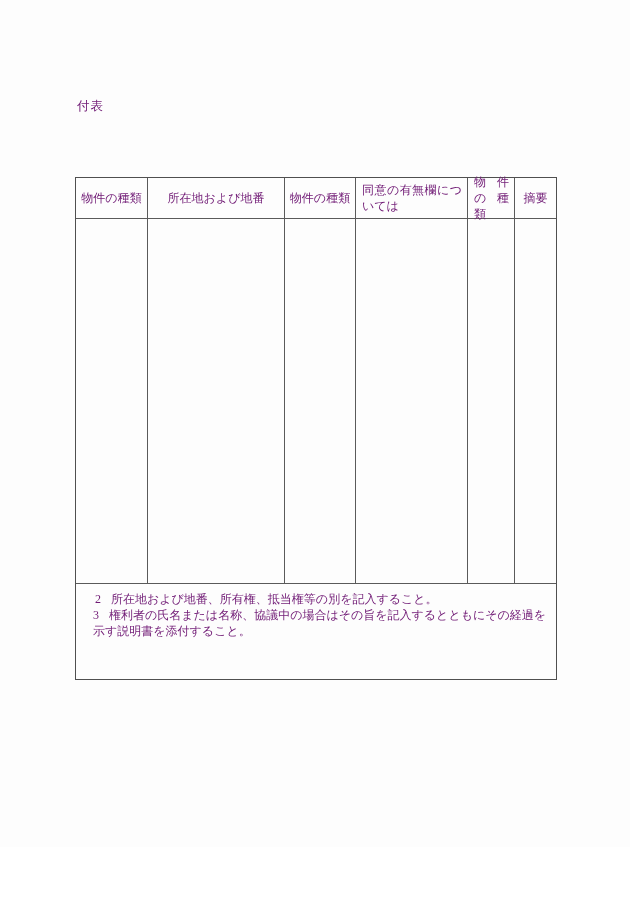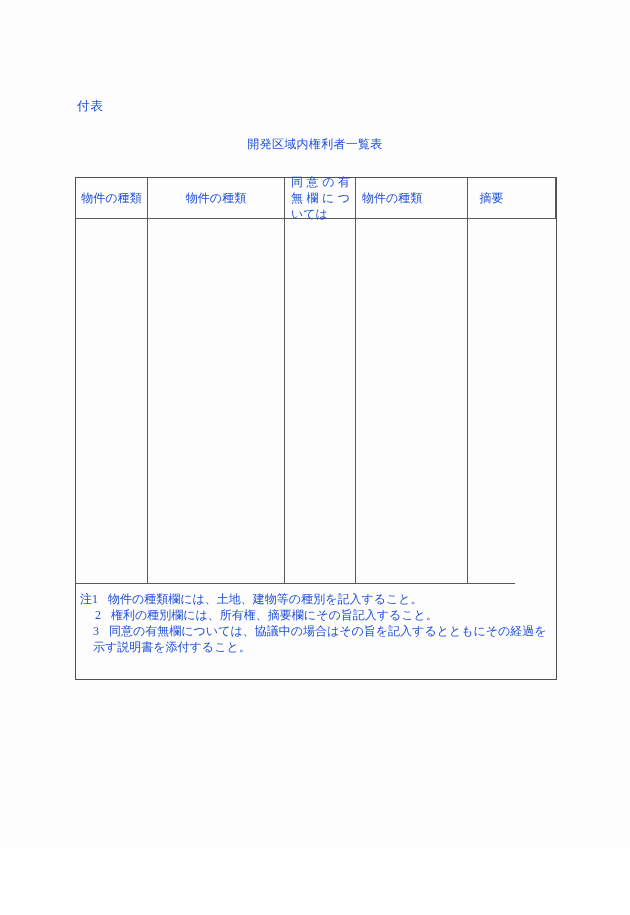--- a/index.html
+++ b/index.html
@@ -6,21 +6,21 @@
   html, body { width: 630px; height: 915px; }
   body {
     font-family: "Liberation Serif", "DejaVu Serif", serif;
     background: #ffffff;
   }
   .page {
     position: relative;
     width: 630px;
     height: 847px;
     background: #fdfdfd;
-    color: #1d4ed8;
+    color: #701a75;
     overflow: hidden;
   }
   .corner-label {
     position: absolute;
     left: 77px;
     top: 98px;
     font-size: 12.5px;
     line-height: 16px;
     letter-spacing: 1px;
   }
@@ -82,26 +82,28 @@
   .note.n2, .note.n4 { padding-left: 15px; }
   .note.n3 { padding-left: 13px; }
 </style>
 </head>
 <body>
 
 <div class="page">
 
   <div class="corner-label">付表</div>
 
-  <div class="doc-title">開発区域内権利者一覧表</div>
 
   <div class="rights-table">
 
     <div class="cell hcell">
       <span class="htext">物件の種類</span>
+    </div>
+    <div class="cell hcell">
+      <span class="htext">所在地および地番</span>
     </div>
     <div class="cell hcell">
       <span class="htext">物件の種類</span>
     </div>
     <div class="cell hcell wrap">
       <span class="htext">同意の有無欄については</span>
     </div>
     <div class="cell hcell wrap">
       <span class="htext">物件の種類</span>
     </div>
@@ -110,25 +112,22 @@
     </div>
 
     <div class="cell"></div>
     <div class="cell"></div>
     <div class="cell"></div>
     <div class="cell"></div>
     <div class="cell"></div>
     <div class="cell last-col"></div>
 
     <div class="notes-cell">
-      <p class="note n1">
-        <span class="no">注1</span><span class="txt">物件の種類欄には、土地、建物等の種別を記入すること。</span>
-      </p>
       <p class="note n2">
-        <span class="no">2</span><span class="txt">権利の種別欄には、所有権、摘要欄にその旨記入すること。</span>
+        <span class="no">2</span><span class="txt">所在地および地番、所有権、抵当権等の別を記入すること。</span>
       </p>
       <p class="note n3">
-        <span class="no">3</span><span class="txt">同意の有無欄については、協議中の場合はその旨を記入するとともにその経過を示す説明書を添付すること。</span>
+        <span class="no">3</span><span class="txt">権利者の氏名または名称、協議中の場合はその旨を記入するとともにその経過を示す説明書を添付すること。</span>
       </p>
     </div>
 
   </div>
 </div>
 
 </body></html>

